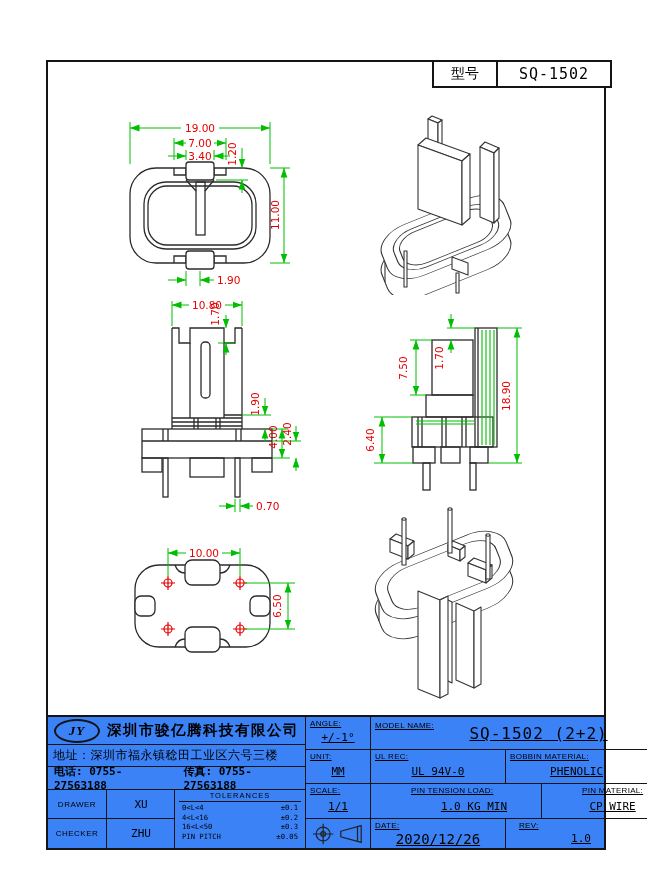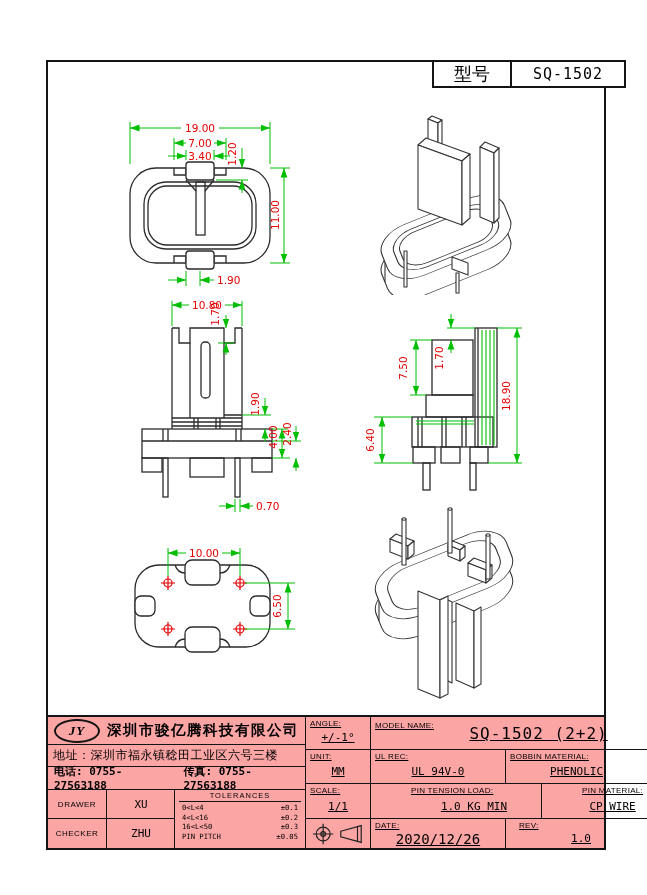--- a/index.html
+++ b/index.html
@@ -13,28 +13,28 @@
   .ln   { stroke:#2b2b2b; fill:none; stroke-width:1.3; }
   .iso  { stroke:#333; fill:#fff; stroke-width:1.1; stroke-linejoin:round; }
   .dim  { stroke:#00BE00; fill:none; stroke-width:1; }
   .dimg { stroke:#00BE00; fill:none; stroke-width:1.1; }
   .pinred { stroke:#E60000; fill:none; stroke-width:1.2; }
   text.dimt { fill:#E60000; font:10.5px "DejaVu Sans", sans-serif; }
 
   
   .model-tag { position:absolute; left:432px; top:60px; height:28px; display:flex;
                border:2px solid #141414; box-sizing:border-box; background:#fff; }
-  .model-tag .mt-label { width:78px; display:flex; align-items:center; justify-content:center;
-               font-size:18px; border-right:2px solid #141414; box-sizing:border-box; }
+  .model-tag .mt-label { width:64px; display:flex; align-items:center; justify-content:center;
+               font-size:14px; border-right:2px solid #141414; box-sizing:border-box; }
   .model-tag .mt-value { width:112px; display:flex; align-items:center; justify-content:center;
                font:15px "DejaVu Sans Mono", monospace; letter-spacing:1px; }
 
   
   .tblock { position:absolute; left:46px; top:715px; width:560px; height:135px;
-            border:2px solid #141414; box-sizing:border-box; display:flex; background:#fca5a5; }
+            border:2px solid #141414; box-sizing:border-box; display:flex; background:#3b82f6; }
   .tblock div { box-sizing:border-box; }
   .tb-left  { width:264px; border-right:1.5px solid #141414; display:flex; flex-direction:column; }
   .tb-right { flex:1; display:flex; flex-direction:column; }
 
   .tb-company { height:28px; display:flex; align-items:center; gap:7px; padding:0 6px;
                 border-bottom:1.5px solid #141414; }
   .jy { display:inline-flex; align-items:center; justify-content:center; width:42px; height:20px;
         border:2px solid #141414; border-radius:50%; font:italic bold 13px "Liberation Serif", serif;
         letter-spacing:1px; }
   .cname { font-size:14.5px; font-weight:600; letter-spacing:1.5px; white-space:nowrap; }

